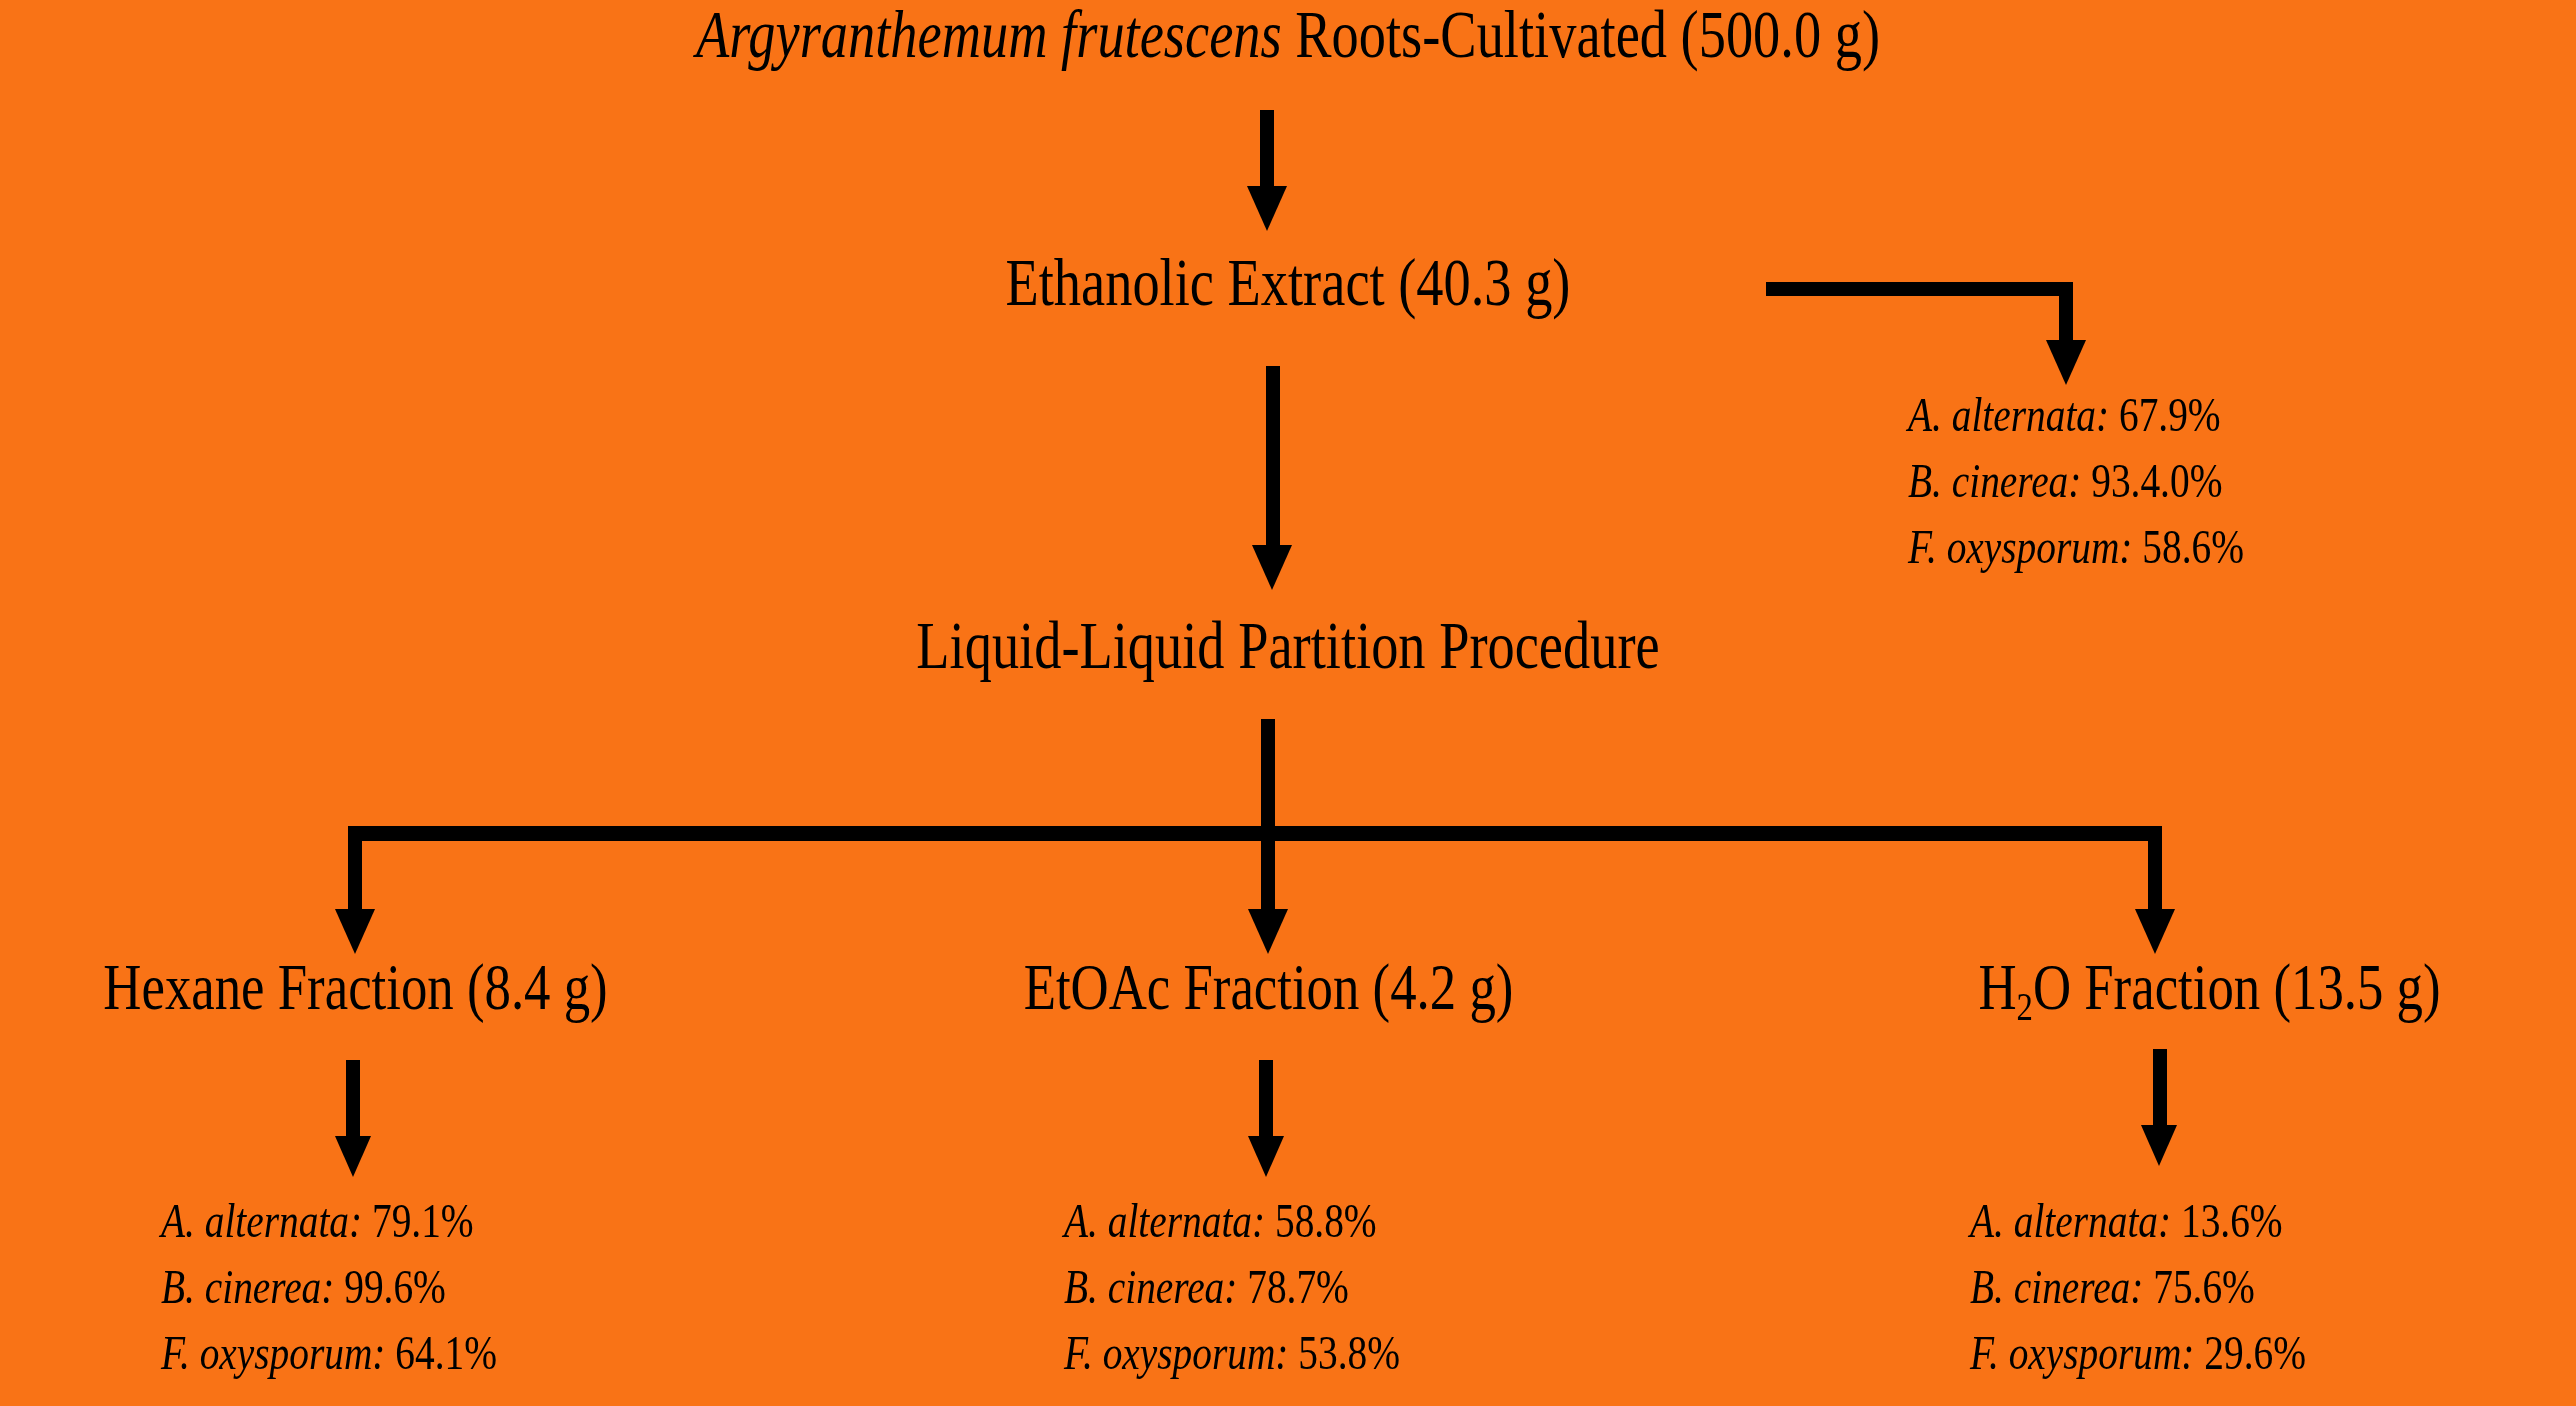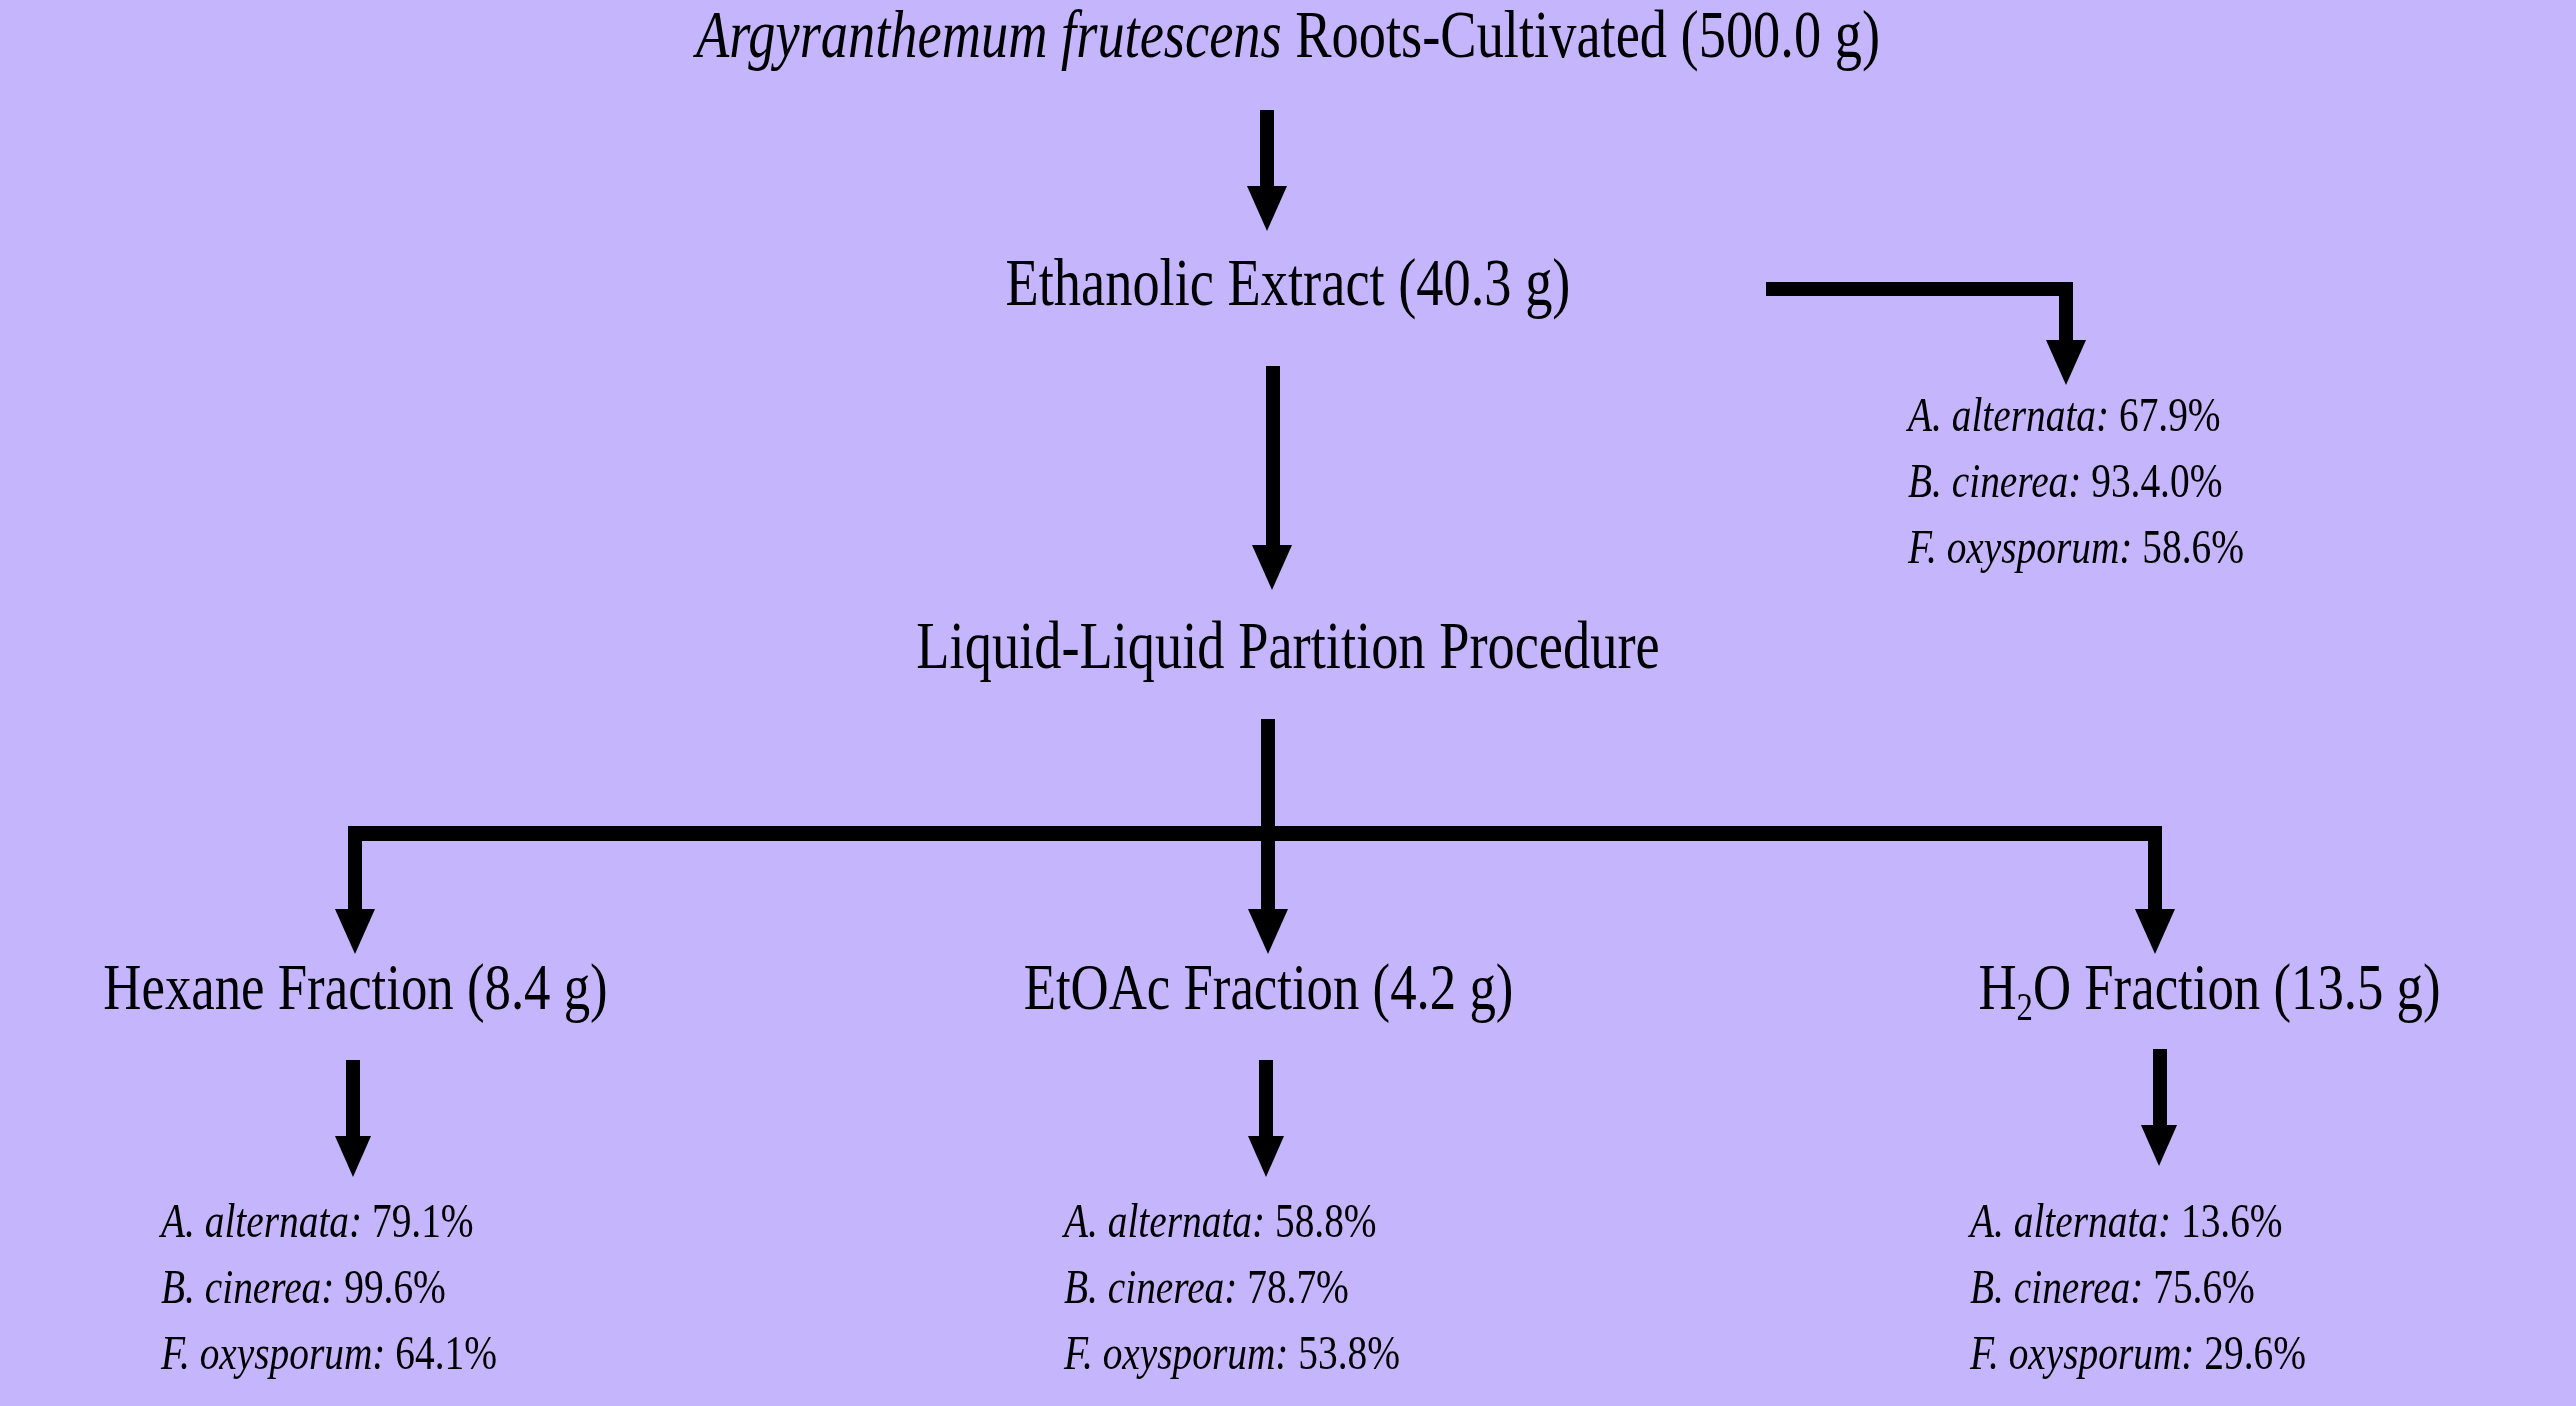--- a/index.html
+++ b/index.html
@@ -4,21 +4,21 @@
 <style>
   html, body {
     margin: 0;
     padding: 0;
     background: #ffffff;
   }
   #canvas {
     position: relative;
     width: 2576px;
     height: 1406px;
-    background: #c4b5fd;
+    background: #f97316;
     font-family: "Liberation Serif", "DejaVu Serif", serif;
     color: #000000;
     overflow: hidden;
   }
 
   
   .node {
     position: absolute;
     white-space: nowrap;
     line-height: 1.0;

